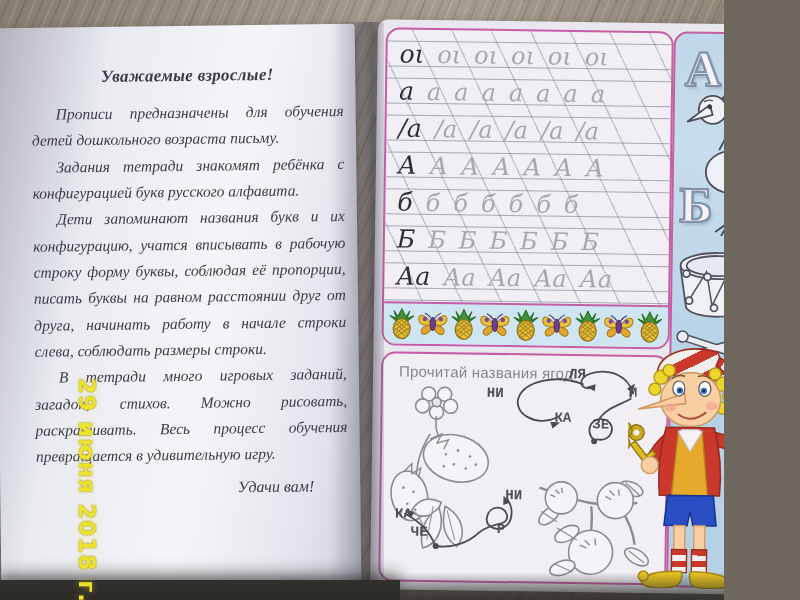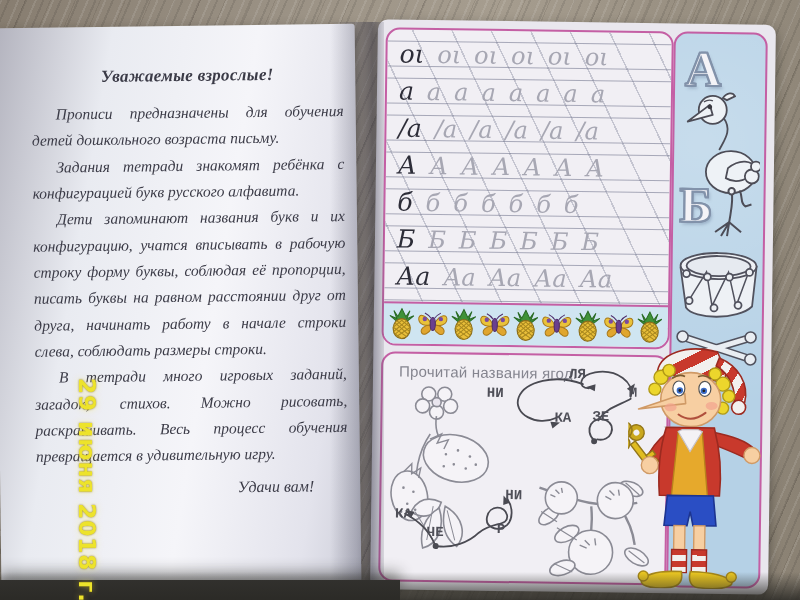--- a/index.html
+++ b/index.html
@@ -1,16 +1,16 @@
 <!DOCTYPE html>
 <html><head>
 <meta charset="utf-8">
 <style>
   html,body{margin:0;padding:0;background:#6e675d;}
-  .scene{position:relative;width:800px;height:600px;overflow:hidden;
+  .scene{position:relative;width:724px;height:600px;overflow:hidden;
     font-family:"Liberation Sans",sans-serif;
     background-color:#948a7d;
     background-image:
       repeating-linear-gradient(113deg, rgba(255,255,255,.10) 0 2px, rgba(0,0,0,0) 2px 7px, rgba(0,0,0,.09) 7px 9px, rgba(0,0,0,0) 9px 16px),
       repeating-linear-gradient(113deg, rgba(60,50,40,.12) 0 1px, transparent 1px 23px),
       linear-gradient(100deg,#877d70 0%,#9a9184 30%,#a69d8f 55%,#978e80 78%,#8a8173 100%);}
   
   .left-page{position:absolute;left:-2px;top:26px;width:360px;height:556px;z-index:2;
     transform:rotate(-0.7deg);border-radius:6px 3px 0 0;
     background:linear-gradient(100deg,#b2b2bd 0%,#e9ebf1 26%,#f5f5f9 58%,#e3e3ec 86%,#cccdd8 100%);
@@ -46,23 +46,23 @@
     border-top:2px solid #c45fa4;display:flex;align-items:center;justify-content:space-around;padding:0 4px;}
   
   .puzzle-card{left:8px;top:332px;width:284px;height:226px;overflow:visible;}
   .task-title{position:absolute;left:16px;top:9px;font-size:15px;color:#85858f;letter-spacing:.2px;}
   .syl-layer{position:absolute;inset:0;}
   .syl{position:absolute;font-size:14px;font-weight:bold;color:#4f4f58;font-family:Liberation Mono, monospace;}
   .p1 .syl:nth-child(1){left:104px;top:30px;}  
   .p1 .syl:nth-child(2){left:186px;top:10px;}  
   .p1 .syl:nth-child(3){left:246px;top:28px;}  
   .p1 .syl:nth-child(4){left:172px;top:54px;}  
-  .p1 .syl:nth-child(5){left:210px;top:52px;}  
+  .p1 .syl:nth-child(5){left:210px;top:60px;}  
   .p2 .syl:nth-child(1){left:14px;top:152px;}  
-  .p2 .syl:nth-child(2){left:46px;top:170px;}  
+  .p2 .syl:nth-child(2){left:30px;top:170px;}  
   .p2 .syl:nth-child(3){left:116px;top:166px;} 
   .p2 .syl:nth-child(4){left:124px;top:132px;} 
   .swirl1{position:absolute;left:100px;top:6px;}
   .swirl2{position:absolute;left:8px;top:128px;}
   .strawberry{position:absolute;left:2px;top:26px;}
   .blueberry{position:absolute;left:152px;top:116px;}
   
   .sidebar-card{left:296px;top:8px;width:90px;height:552px;background:#b5d1e6;
     background-image:radial-gradient(circle at 30% 20%,rgba(255,255,255,.25),transparent 60%);overflow:hidden;}
   .big-letter{position:absolute;font-family:"Liberation Serif",serif;font-weight:bold;font-size:50px;line-height:1;

